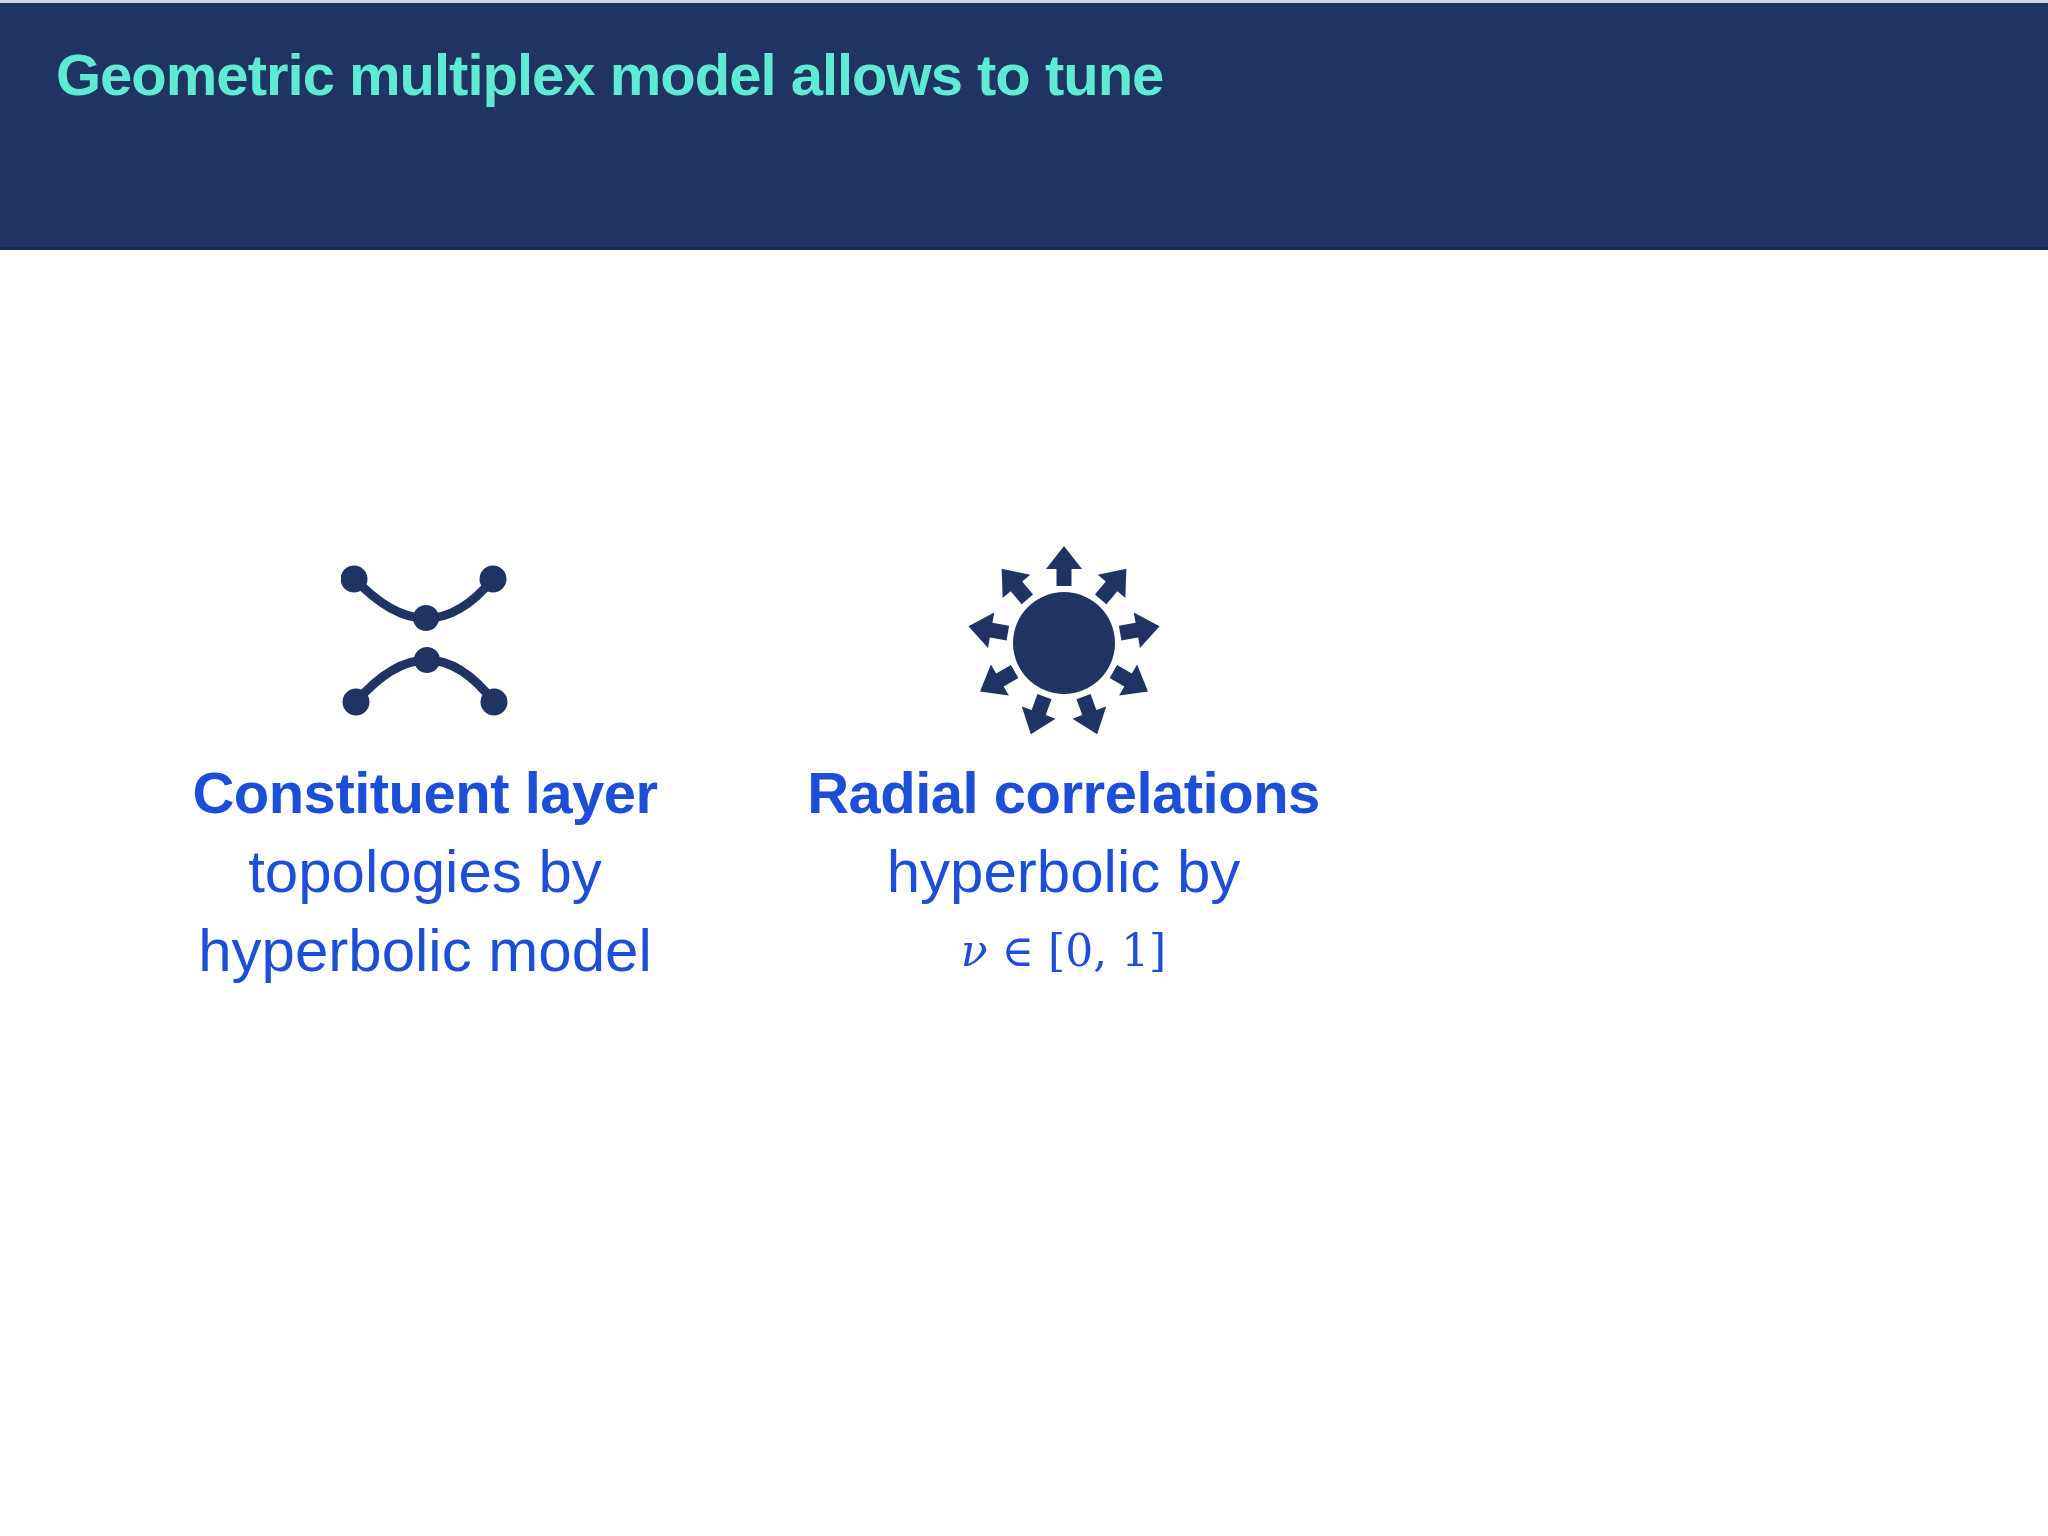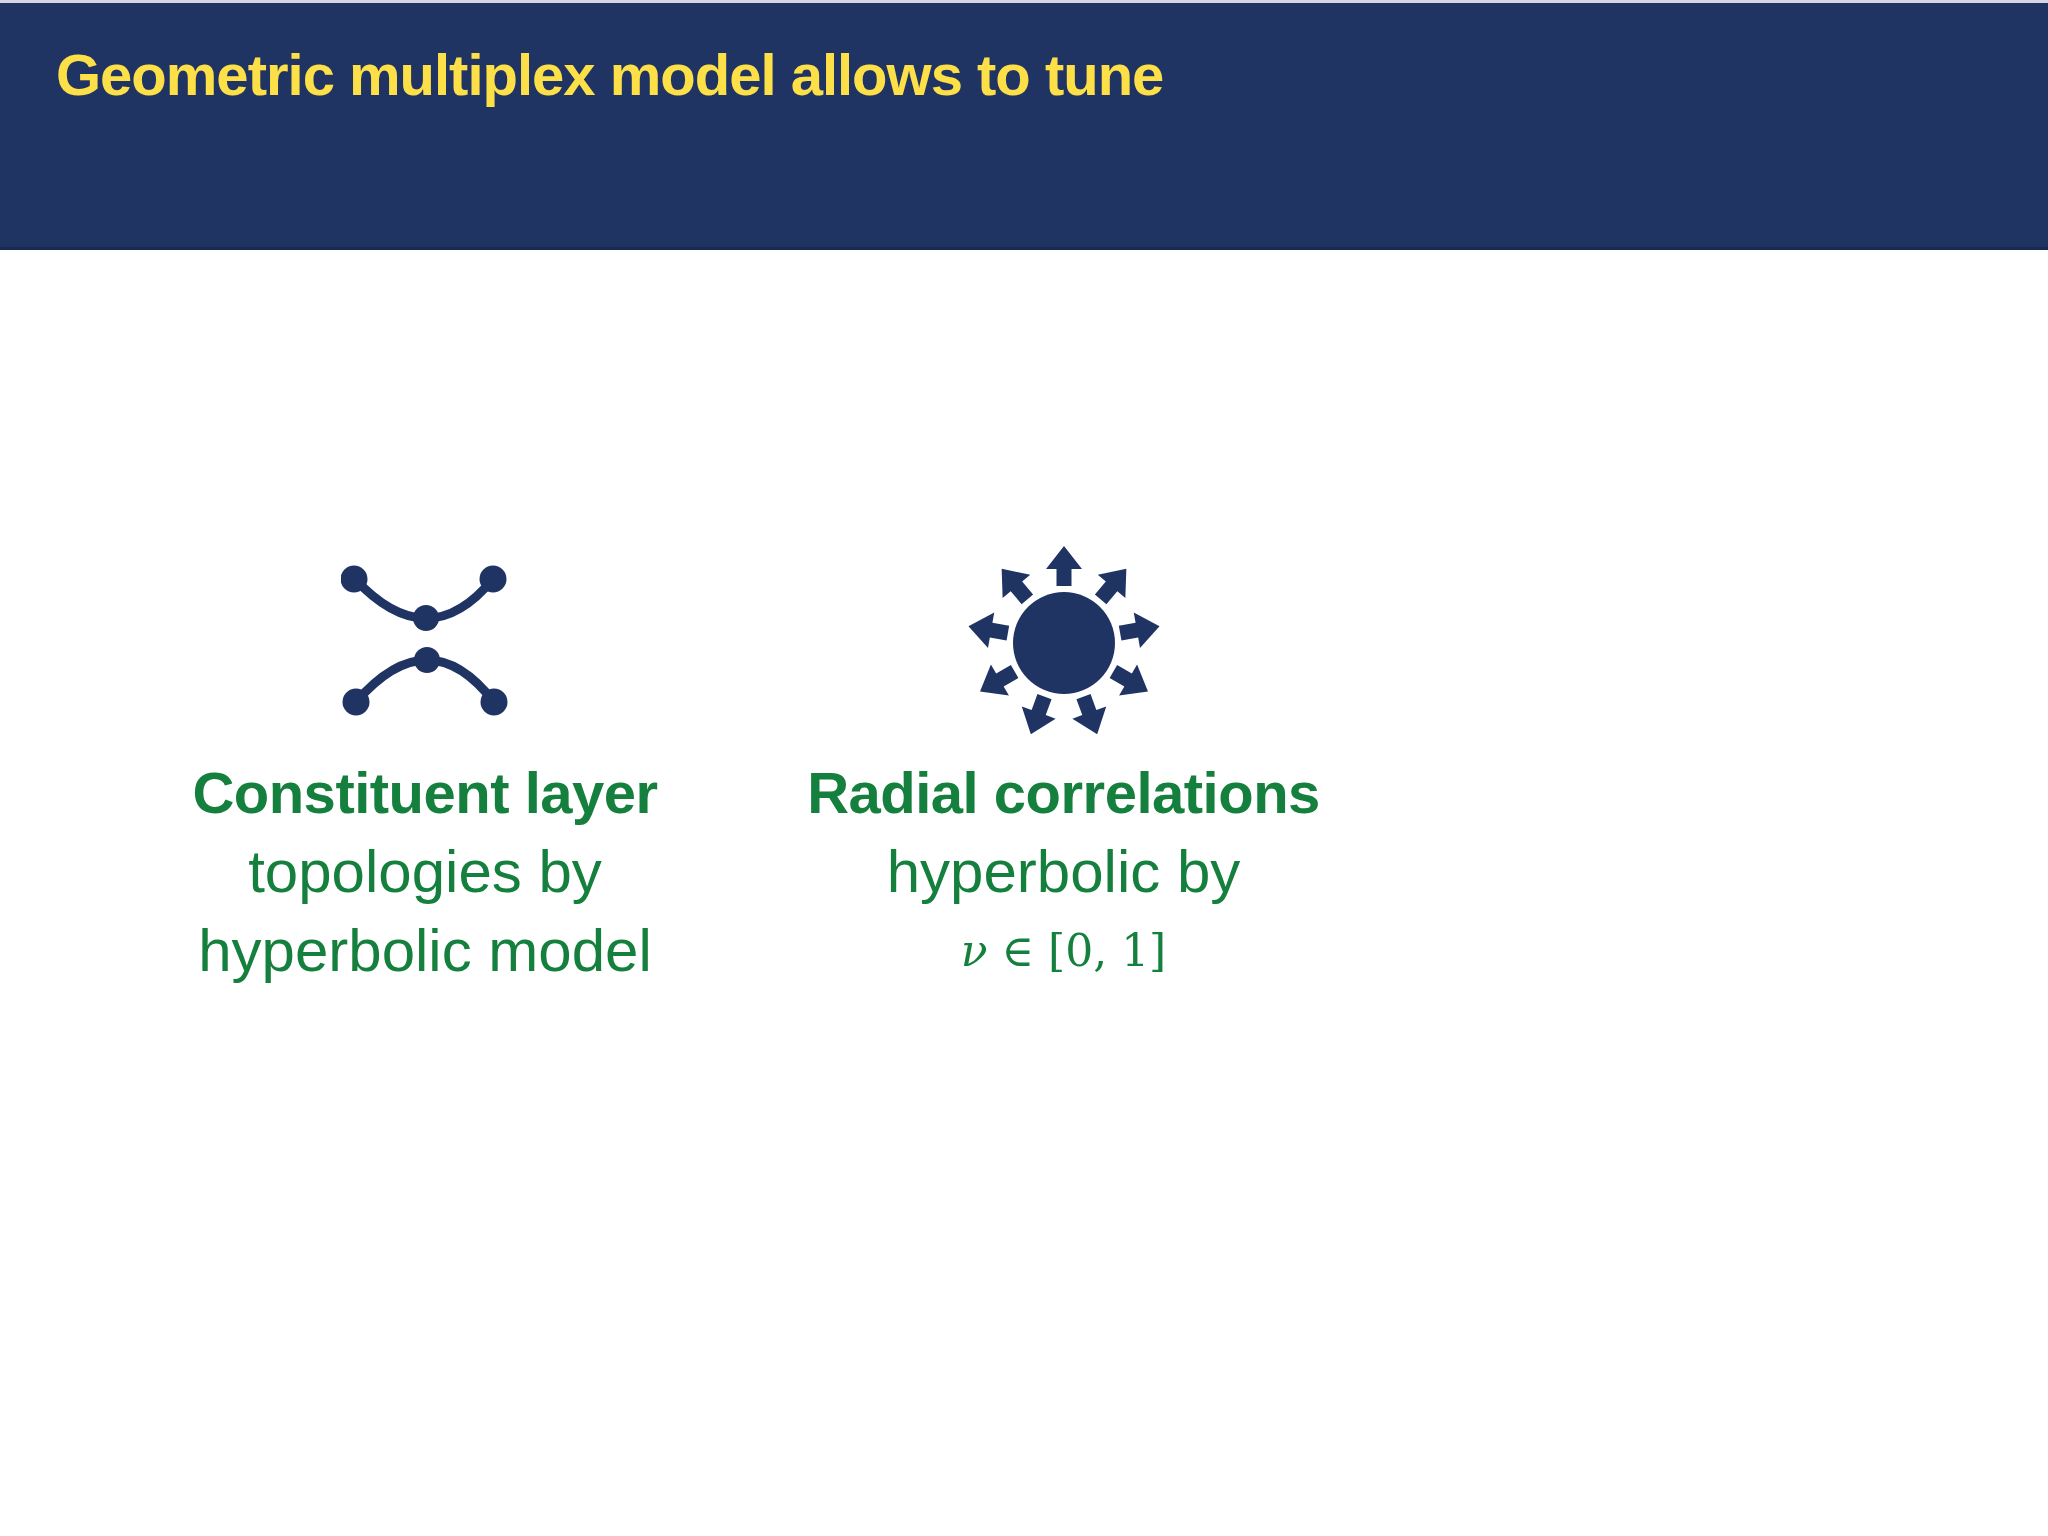--- a/index.html
+++ b/index.html
@@ -18,42 +18,42 @@
   .header {
     position: absolute;
     top: 0; left: 0;
     width: 2048px;
     height: 250px;
     background: #203464;
     border-top: 3px solid #d8d6e3;
     border-bottom: 3px solid #18294f;
     box-sizing: border-box;
     padding: 34px 0 0 56px;
-    color: #fde047;
+    color: #5eead4;
   }
   .header .line1 {
     font-size: 58px;
     font-weight: bold;
     line-height: 76px;
     letter-spacing: -1px;
     white-space: nowrap;
   }
   .header .line2 {
     font-size: 57px;
     font-weight: normal;
     line-height: 76px;
     letter-spacing: -0.5px;
     white-space: nowrap;
   }
   
   .feature {
     position: absolute;
     top: 540px;
     text-align: center;
-    color: #15803d;
+    color: #1d4ed8;
   }
   .feature-1 { left: 145px; width: 560px; }
   .feature-2 { left: 781px; width: 565px; text-align: center; }
   .icon-box {
     height: 205px;
     display: flex;
     align-items: center;
     justify-content: center;
   }
   .caption {

